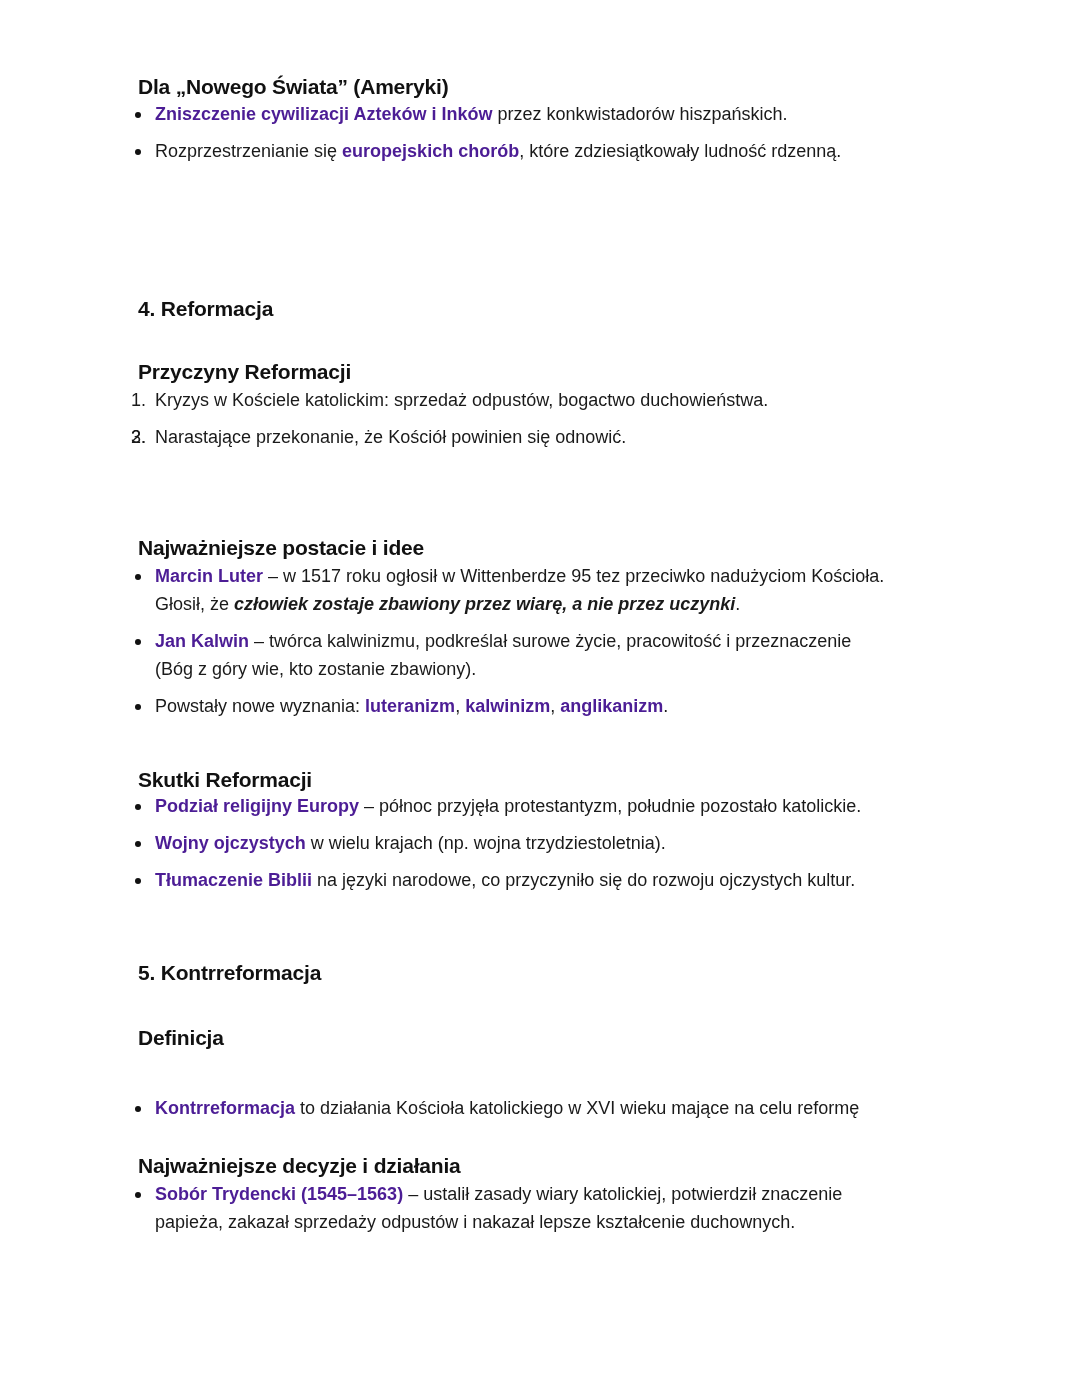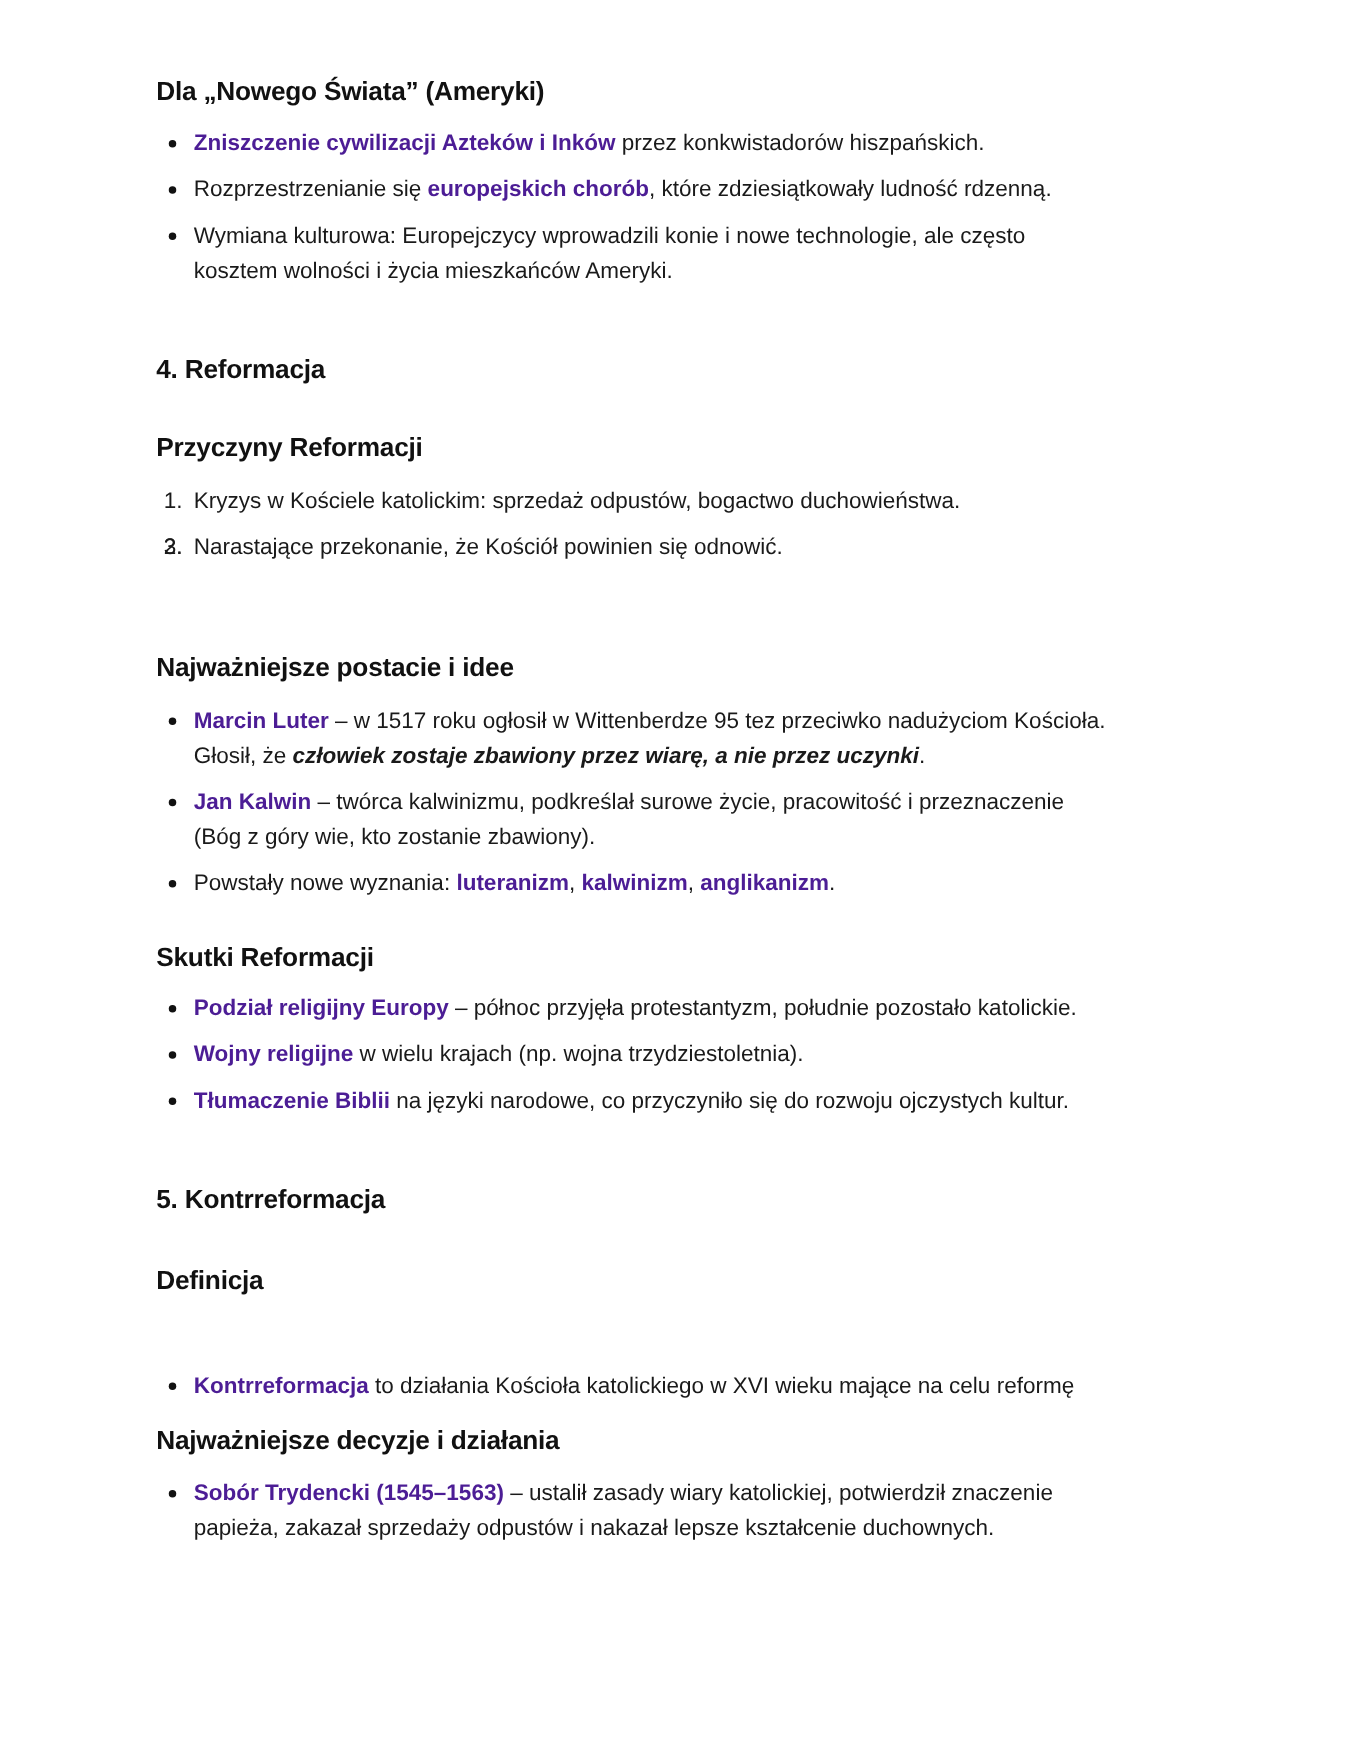--- a/index.html
+++ b/index.html
@@ -3,21 +3,21 @@
 <meta charset="utf-8">
 <style>
   html, body { margin: 0; padding: 0; background: #ffffff; }
   body {
     width: 1080px; height: 1397px; overflow: hidden;
     font-family: "Liberation Sans", "DejaVu Sans", sans-serif;
     color: #1a1a1a;
   }
   .page { position: relative; width: 1080px; height: 1397px; }
   .h {
-    position: absolute; left: 121px; margin: 4px;
+    position: absolute; left: 121px; margin: 17px;
     font-size: 21px; font-weight: bold; letter-spacing: -0.2px;
     color: #111;
   }
   .list { position: absolute; left: 121px; margin: 0; padding: 0; list-style: none; width: 840px; }
   .item {
     position: relative; padding-left: 34px;
     font-size: 18px; line-height: 28px; color: #1a1a1a;
   }
   .item .dot {
     position: absolute; left: 14px; top: 12px; width: 6px; height: 6px;
@@ -34,25 +34,20 @@
 
   <h3 class="h" style="top:58px;">Dla „Nowego Świata” (Ameryki)</h3>
   <ul class="list" style="top:100px;">
     <li class="item" style="margin-bottom:9px;">
       <span class="dot"></span>
       <b>Zniszczenie cywilizacji Azteków i Inków</b><span> przez konkwistadorów hiszpańskich.</span>
     </li>
     <li class="item" style="margin-bottom:9px;">
       <span class="dot"></span>
       <span>Rozprzestrzenianie się </span><b>europejskich chorób</b><span>, które zdziesiątkowały ludność rdzenną.</span>
-    </li>
-    <li class="item">
-      <span class="dot"></span>
-      <span>Wymiana kulturowa: Europejczycy wprowadzili konie i nowe technologie, ale często</span><br>
-      <span>kosztem wolności i życia mieszkańców Ameryki.</span>
     </li>
   </ul>
 
   <h3 class="h" style="top:280px;">4. Reformacja</h3>
 
   <h3 class="h" style="top:343px;">Przyczyny Reformacji</h3>
   <ol class="list" style="top:386px;">
     <li class="item" style="margin-bottom:9px;">
       <span class="num">1.</span>
       <span>Kryzys w Kościele katolickim: sprzedaż odpustów, bogactwo duchowieństwa.</span>
@@ -85,21 +80,21 @@
   </ul>
 
   <h3 class="h" style="top:751px;">Skutki Reformacji</h3>
   <ul class="list" style="top:792px;">
     <li class="item" style="margin-bottom:9px;">
       <span class="dot"></span>
       <b>Podział religijny Europy</b><span> – północ przyjęła protestantyzm, południe pozostało katolickie.</span>
     </li>
     <li class="item" style="margin-bottom:9px;">
       <span class="dot"></span>
-      <b>Wojny religijne</b><span> w wielu krajach (np. wojna trzydziestoletnia).</span>
+      <b>Wojny ojczystych</b><span> w wielu krajach (np. wojna trzydziestoletnia).</span>
     </li>
     <li class="item">
       <span class="dot"></span>
       <b>Tłumaczenie Biblii</b><span> na języki narodowe, co przyczyniło się do rozwoju ojczystych kultur.</span>
     </li>
   </ul>
 
   <h3 class="h" style="top:944px;">5. Kontrreformacja</h3>
 
   <h3 class="h" style="top:1009px;">Definicja</h3>

